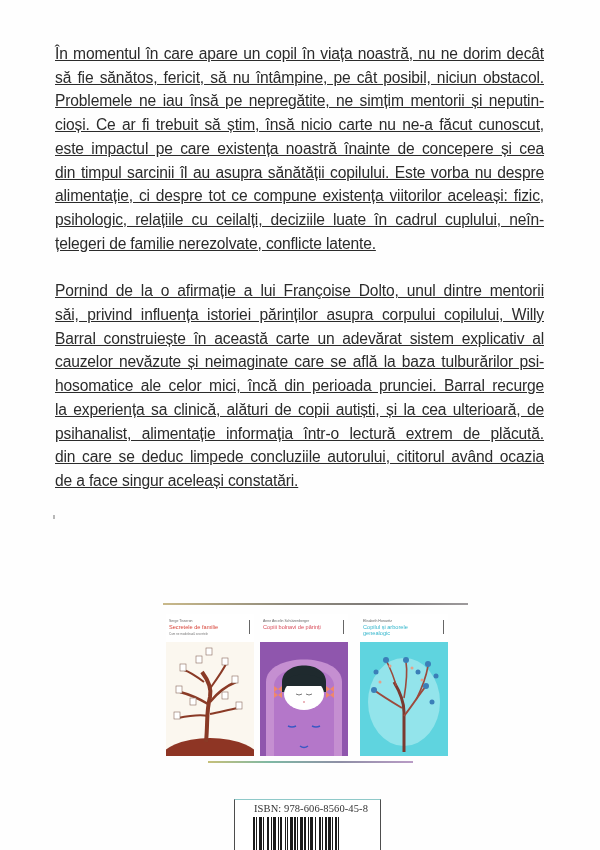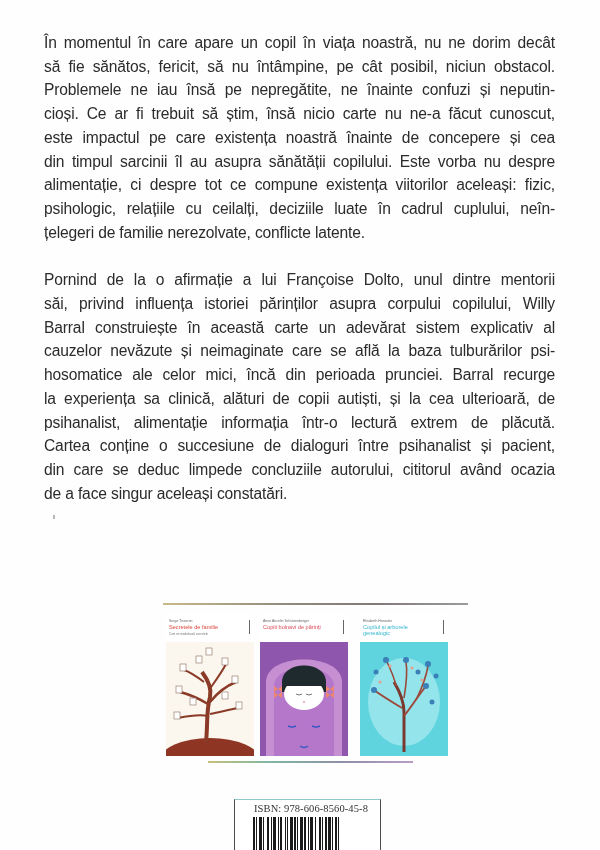--- a/index.html
+++ b/index.html
@@ -7,21 +7,21 @@
     body { position: relative; font-family: "Liberation Sans", sans-serif; color: #2a2a2a; }
 
     .page { position: absolute; left: 0; top: 0; width: 600px; height: 850px; background: #fefefe; }
 
     .body-text {
       position: absolute; left: 43px; top: 30px; width: 513px;
       font-family: "Liberation Sans", sans-serif;
       font-size: 15.6px; line-height: 23.7px; color: #2b2b2b;
       text-align: justify; letter-spacing: -0.15px;
     }
-    .body-text p { margin: 1px; }
+    .body-text p { margin: 12px; text-decoration: underline; }
     .body-text .line { display: block; text-align: justify; text-align-last: justify; white-space: nowrap; }
     .body-text .line.last { text-align-last: left; }
     .para2 { margin-top: 24px !important; }
 
     .speck { position: absolute; left: 53px; top: 515px; width: 2px; height: 4px; background: #b8b8b8; }
 
     .collection-heading {
       position: absolute; left: 168px; top: 572px; width: 305px;
       font-family: "Liberation Serif", serif; font-style: italic;
       font-size: 18.5px; color: #4a4a4a; letter-spacing: 0.2px; white-space: nowrap;
@@ -71,37 +71,36 @@
   </style>
 </head>
 <body>
 
 <div class="page">
 
   <div class="body-text">
     <p>
       <span class="line">În momentul în care apare un copil în viața noastră, nu ne dorim decât</span>
       <span class="line">să fie sănătos, fericit, să nu întâmpine, pe cât posibil, niciun obstacol.</span>
-      <span class="line">Problemele ne iau însă pe nepregătite, ne înainte confuzi și neputin-</span>
+      <span class="line">Problemele ne iau însă pe nepregătite, ne simțim mentorii și neputin-</span>
       <span class="line">cioși. Ce ar fi trebuit să știm, însă nicio carte nu ne-a făcut cunoscut,</span>
       <span class="line">este impactul pe care existența noastră înainte de concepere și cea</span>
       <span class="line">din timpul sarcinii îl au asupra sănătății copilului. Este vorba nu despre</span>
       <span class="line">alimentație, ci despre tot ce compune existența viitorilor aceleași: fizic,</span>
       <span class="line">psihologic, relațiile cu ceilalți, deciziile luate în cadrul cuplului, neîn-</span>
       <span class="line last">țelegeri de familie nerezolvate, conflicte latente.</span>
     </p>
     <p class="para2">
       <span class="line">Pornind de la o afirmație a lui Françoise Dolto, unul dintre mentorii</span>
       <span class="line">săi, privind influența istoriei părinților asupra corpului copilului, Willy</span>
       <span class="line">Barral construiește în această carte un adevărat sistem explicativ al</span>
       <span class="line">cauzelor nevăzute și neimaginate care se află la baza tulburărilor psi-</span>
       <span class="line">hosomatice ale celor mici, încă din perioada pruncieі. Barral recurge</span>
       <span class="line">la experiența sa clinică, alături de copii autiști, și la cea ulterioară, de</span>
       <span class="line">psihanalist, alimentație informația într-o lectură extrem de plăcută.</span>
-      <span class="line">Cartea conține o succesiune de dialoguri între psihanalist și pacient,</span>
       <span class="line">din care se deduc limpede concluziile autorului, cititorul având ocazia</span>
       <span class="line last">de a face singur aceleași constatări.</span>
     </p>
   </div>
 
   <div class="speck"></div>
 
   <div class="heading-rule"></div>
 
   <div class="covers">

